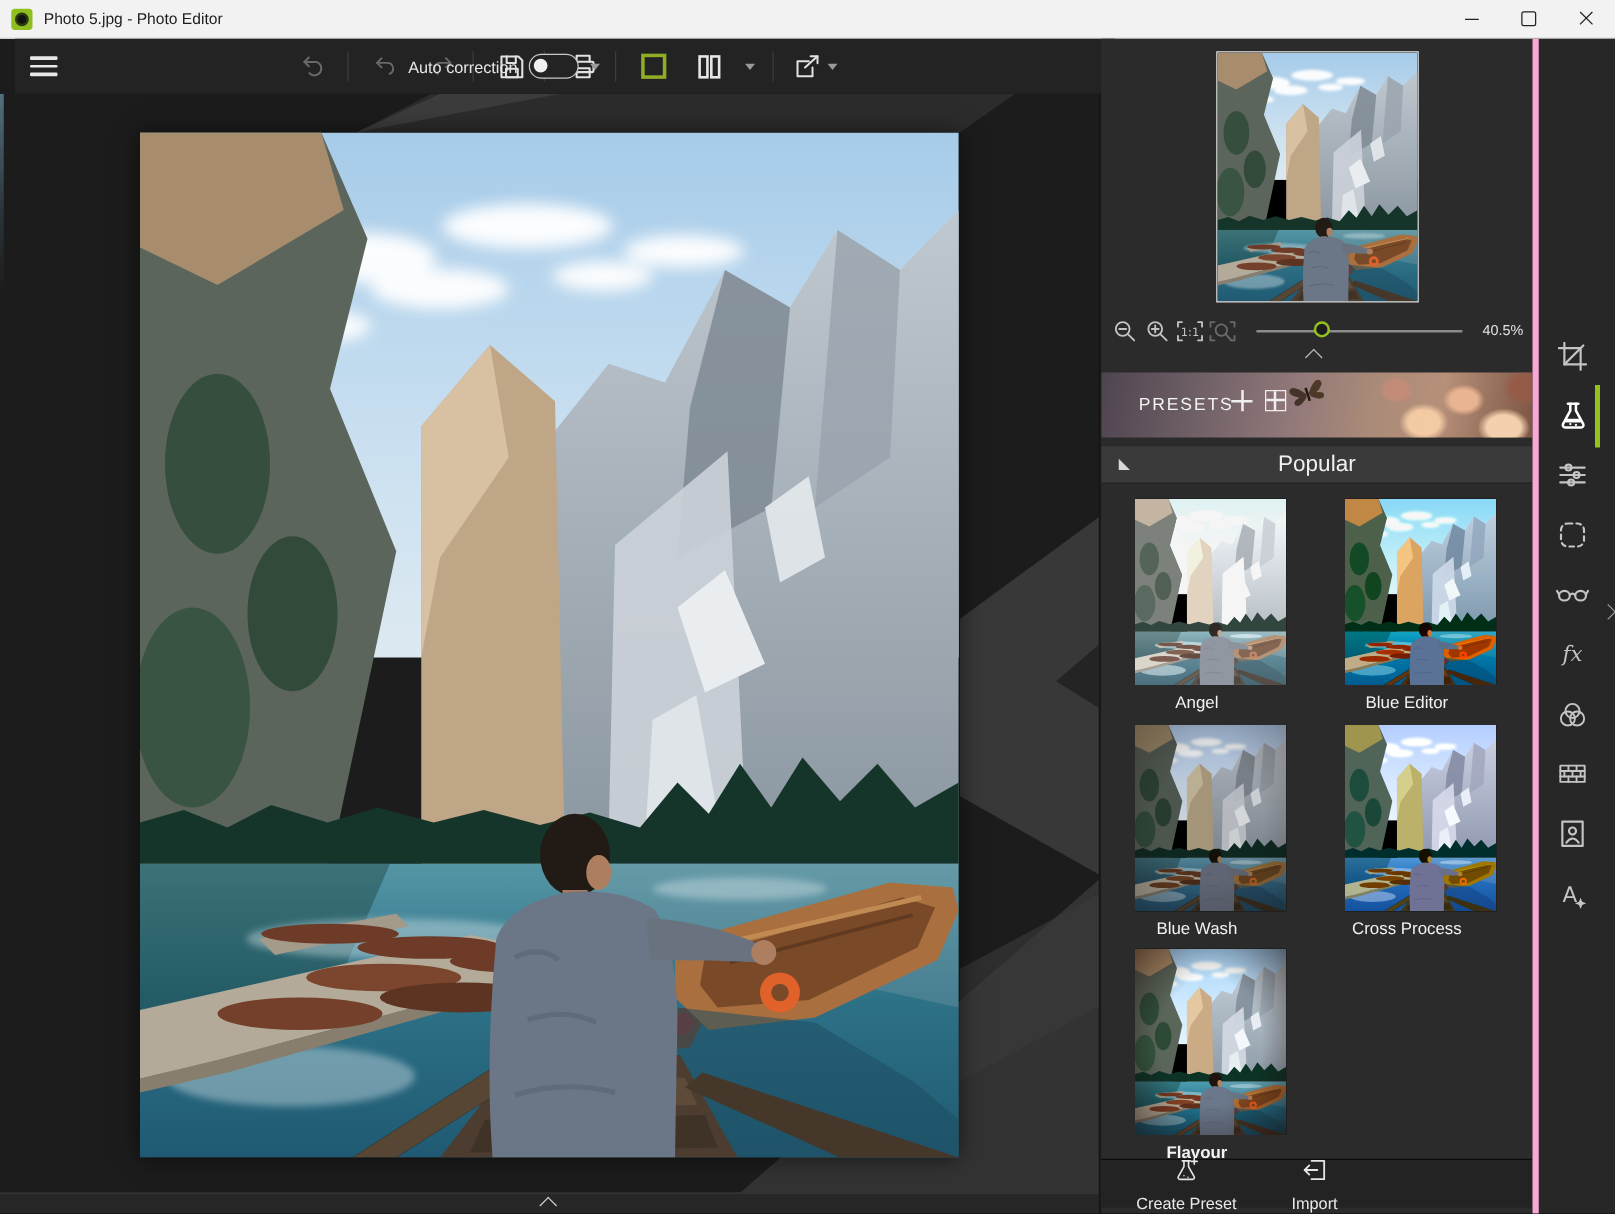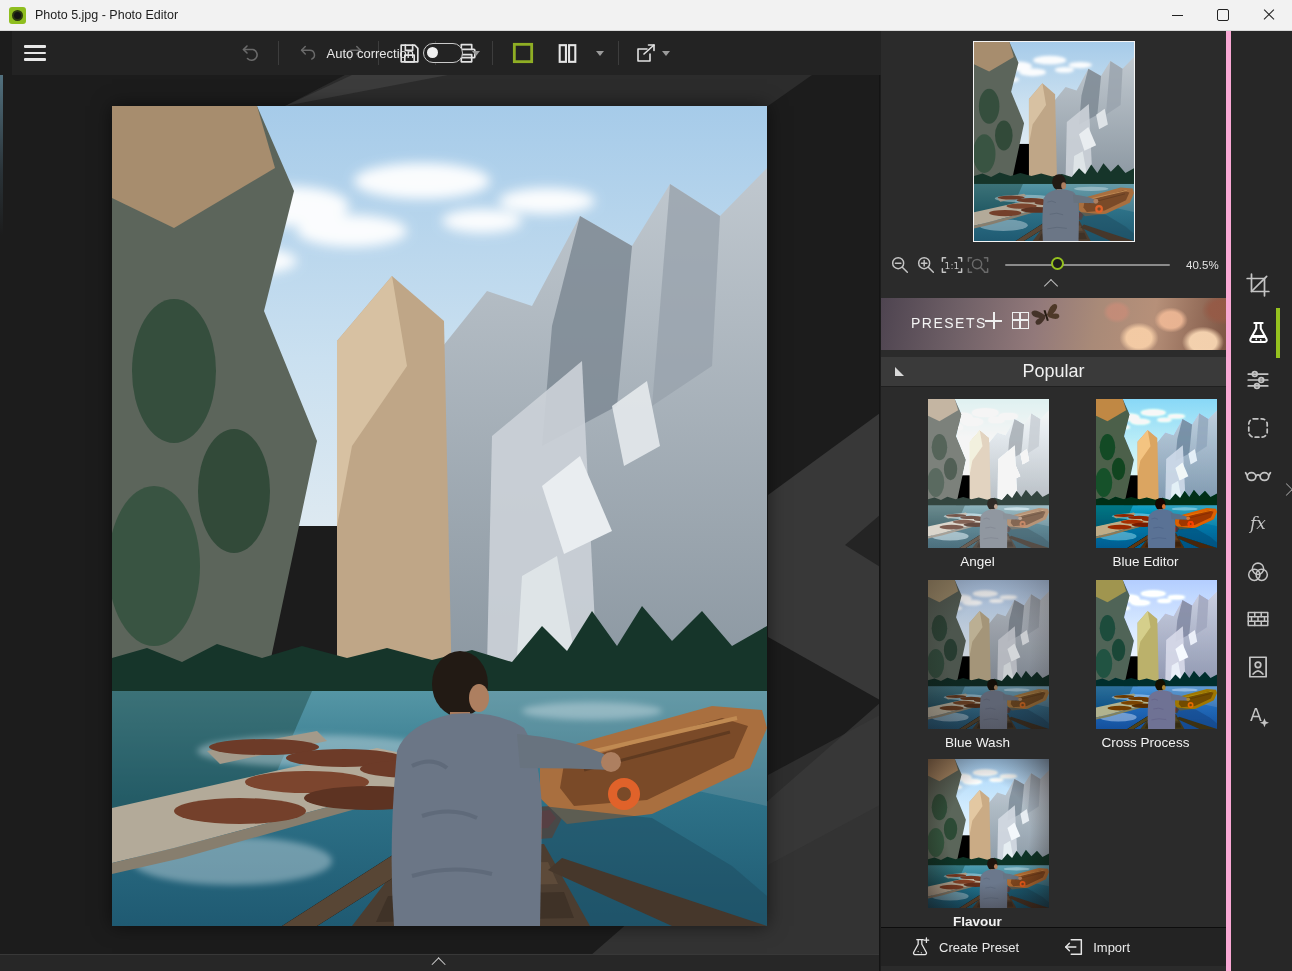--- a/index.html
+++ b/index.html
@@ -64,42 +64,42 @@
   .grid-icon{width:15px;height:15px;border:1.5px solid #efefef;position:relative;cursor:pointer;}
   .grid-icon::before{content:"";position:absolute;left:6px;top:0;width:1.5px;height:15px;background:#efefef;}
   .grid-icon::after{content:"";position:absolute;left:0;top:6px;width:15px;height:1.5px;background:#efefef;}
   .butterfly{position:absolute;left:148px;top:2px;}
   
   .group-hdr{position:absolute;left:0;top:326px;width:345px;height:30px;background:#3a3a3a;display:flex;align-items:center;cursor:pointer;border-bottom:1px solid #202020;box-sizing:border-box;}
   .tri{margin-left:14px;width:0;height:0;border-left:9px solid #d9d9d9;border-top:9px solid transparent;}
   .group-label{position:absolute;left:0;width:100%;text-align:center;font-size:18px;color:#f0f0f0;}
   
   .pgrid{position:absolute;left:0;top:356px;width:345px;height:535px;}
-  .pcard{position:absolute;width:99px;cursor:pointer;margin-left:20px;}
+  .pcard{position:absolute;width:99px;cursor:pointer;}
   .pimg{position:relative;width:121px;height:149px;overflow:hidden;background:#000;}
   .pimg svg{display:block;}
   .plabel{margin-top:6px;text-align:center;font-size:13.5px;color:#f2f2f2;}
   .f-angel{filter:brightness(1.3) saturate(.5) contrast(.92);}
   .f-bluesummer{filter:saturate(1.9) contrast(1.18) brightness(.97);}
   .f-bluewash{filter:saturate(.85) brightness(.88) contrast(1.08) hue-rotate(8deg);}
   .f-crossprocess{filter:hue-rotate(22deg) saturate(1.5) contrast(1.12);}
   .f-flavour{filter:saturate(1.15) contrast(1.05) brightness(1.02);}
   .f-happiness{filter:brightness(1.18) saturate(.85);}
   .vignette{position:absolute;inset:0;background:radial-gradient(ellipse at center,rgba(0,0,0,0) 48%,rgba(25,12,8,.6) 100%);}
   .bokeh{position:absolute;inset:0;background:
      radial-gradient(9px 9px at 14px 30px,rgba(255,170,190,.55) 0 60%,transparent 70%),
      radial-gradient(7px 7px at 30px 90px,rgba(255,220,230,.5) 0 60%,transparent 70%),
      radial-gradient(11px 11px at 12px 120px,rgba(255,150,160,.45) 0 60%,transparent 70%),
      radial-gradient(8px 8px at 104px 24px,rgba(255,120,140,.5) 0 60%,transparent 70%),
      radial-gradient(6px 6px at 112px 70px,rgba(255,230,240,.5) 0 60%,transparent 70%),
      radial-gradient(9px 9px at 100px 128px,rgba(250,170,200,.45) 0 60%,transparent 70%),
      radial-gradient(5px 5px at 60px 18px,rgba(255,255,255,.45) 0 60%,transparent 70%);}
   
   .pfooter{position:absolute;left:0;top:896px;width:345px;height:39px;background:#232323;border-top:1px solid #0d0d0d;display:flex;align-items:center;box-sizing:border-box;}
-  .fbtn{display:flex;align-items:center;gap:8px;color:#eaeaea;font-size:13px;cursor:pointer;}
+  .fbtn{display:flex;align-items:center;gap:8px;color:#eaeaea;font-size:13px;cursor:pointer;flex-direction:column;}
   .fbtn.create{margin-left:28px;} .fbtn.import{margin-left:44px;align-items:center;}
   
   .rail{position:absolute;left:1226px;top:31px;width:66px;height:940px;background:#272727;border-left:5px solid #f9a8d4;box-sizing:border-box;}
   .rail-btn{position:absolute;left:10px;width:34px;height:34px;display:flex;align-items:center;justify-content:center;cursor:pointer;}
   .rail-indicator{position:absolute;left:45px;top:277px;width:4px;height:50px;background:#95c11f;}
   .rail-collapse{position:absolute;left:51px;top:454px;width:8px;height:8px;border-right:1.5px solid #9a9a9a;border-top:1.5px solid #9a9a9a;transform:rotate(45deg);cursor:pointer;}
   .ico{stroke:#c4c4c4;fill:none;stroke-width:1.6;stroke-linecap:round;stroke-linejoin:round;}
   .ico-white{stroke:#ffffff;}
   .ico-dis{stroke:#6a6a6a;}
   .defs-hidden{position:absolute;width:0;height:0;overflow:hidden;}

